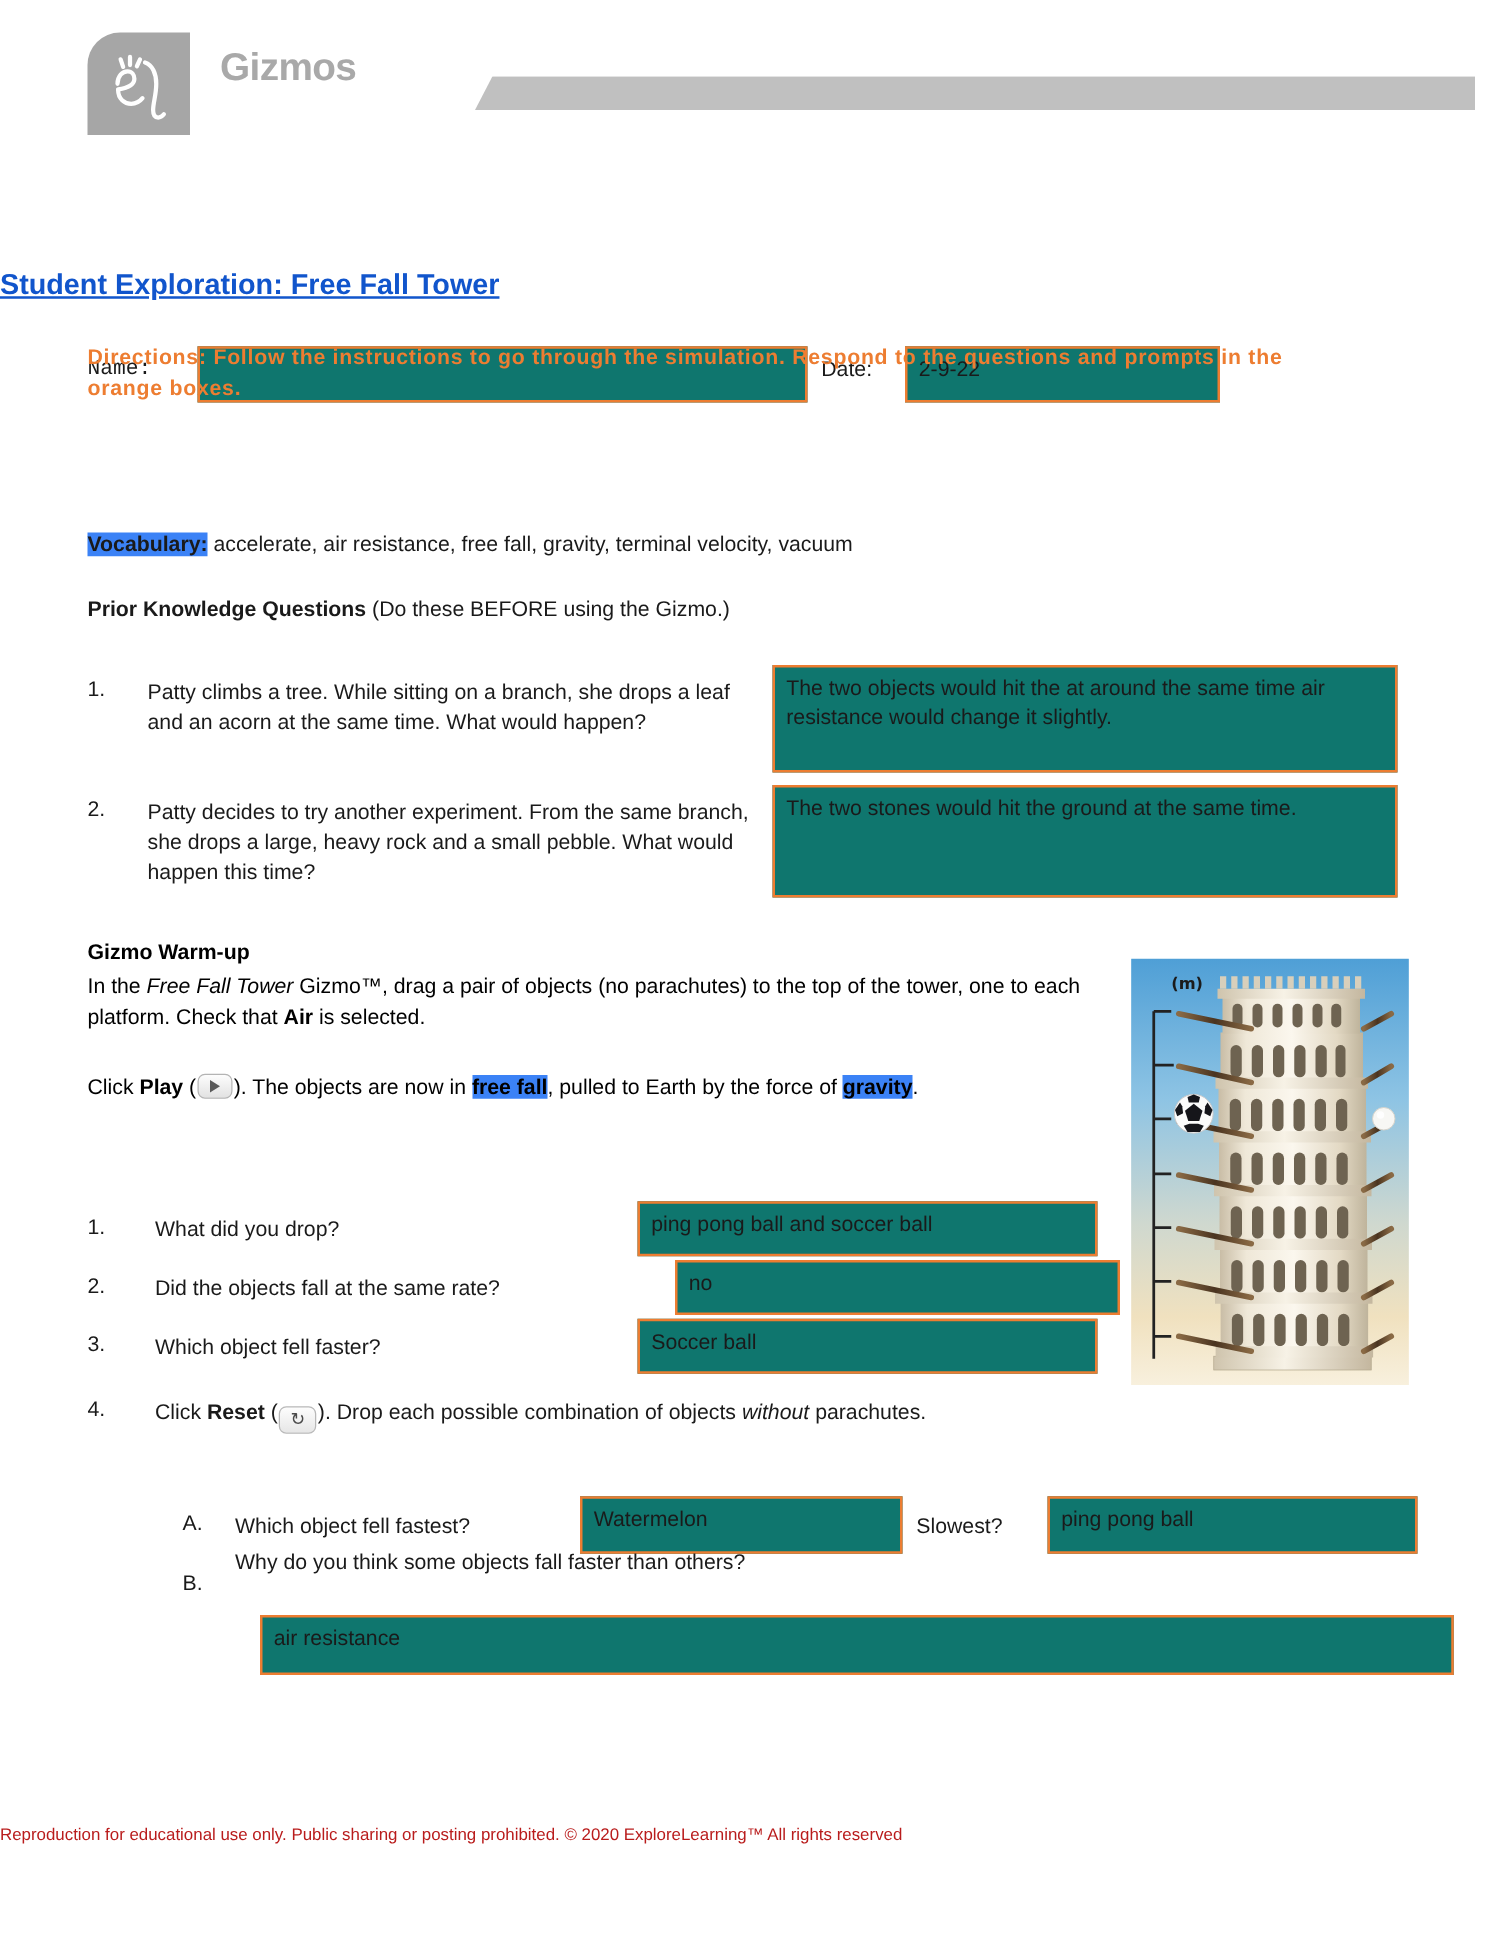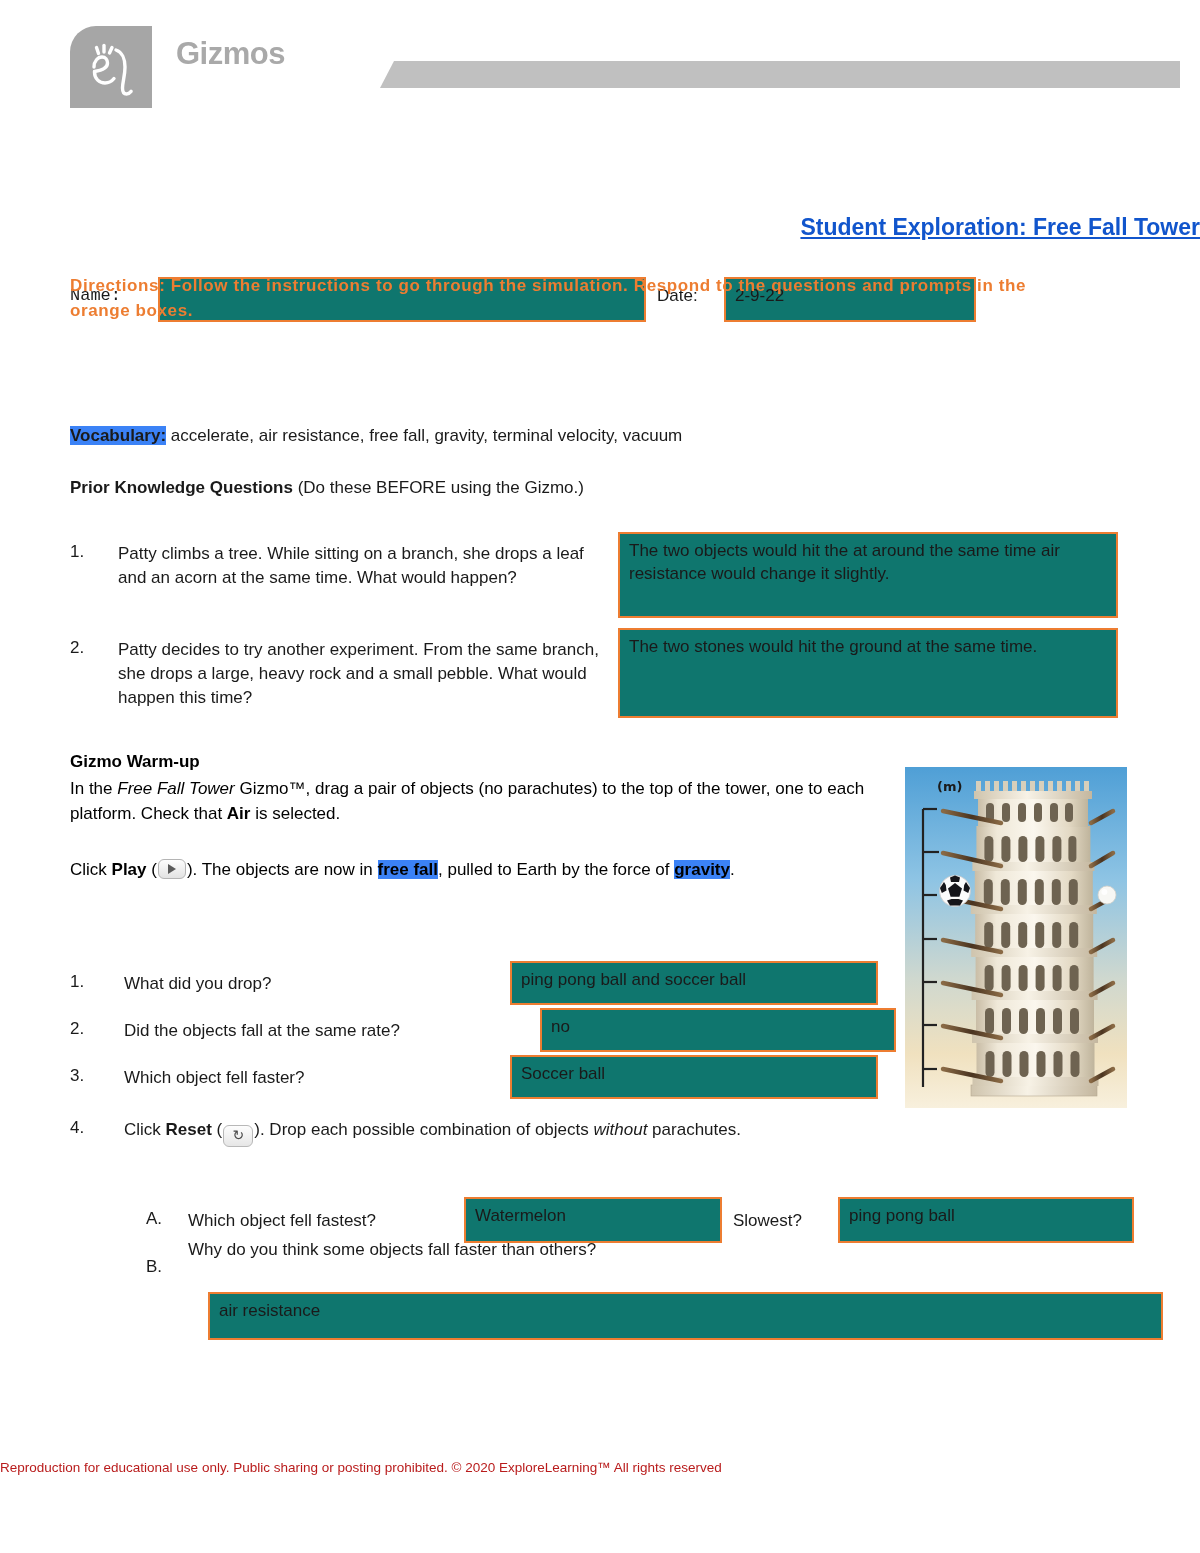--- a/index.html
+++ b/index.html
@@ -82,21 +82,21 @@
     position: absolute;
     left: 724px; top: 141px;
     width: 252px; height: 45px;
   }
 
   
   #doc-title {
     position: absolute;
     left: 0; top: 214px;
     width: 1200px;
-    text-align: right;
+    text-align: left;
     font-size: 23px;
     font-weight: bold;
     color: #1155cc;
     text-decoration: underline;
   }
 
   
   #directions {
     position: absolute;
     left: 70px; top: 274px;

